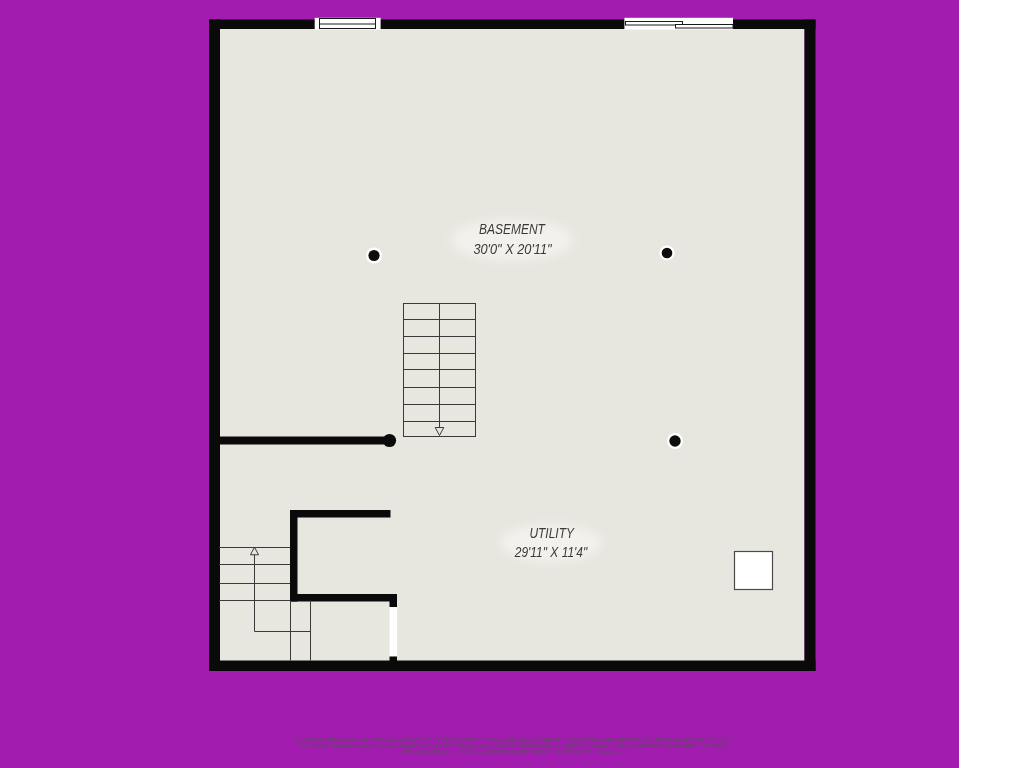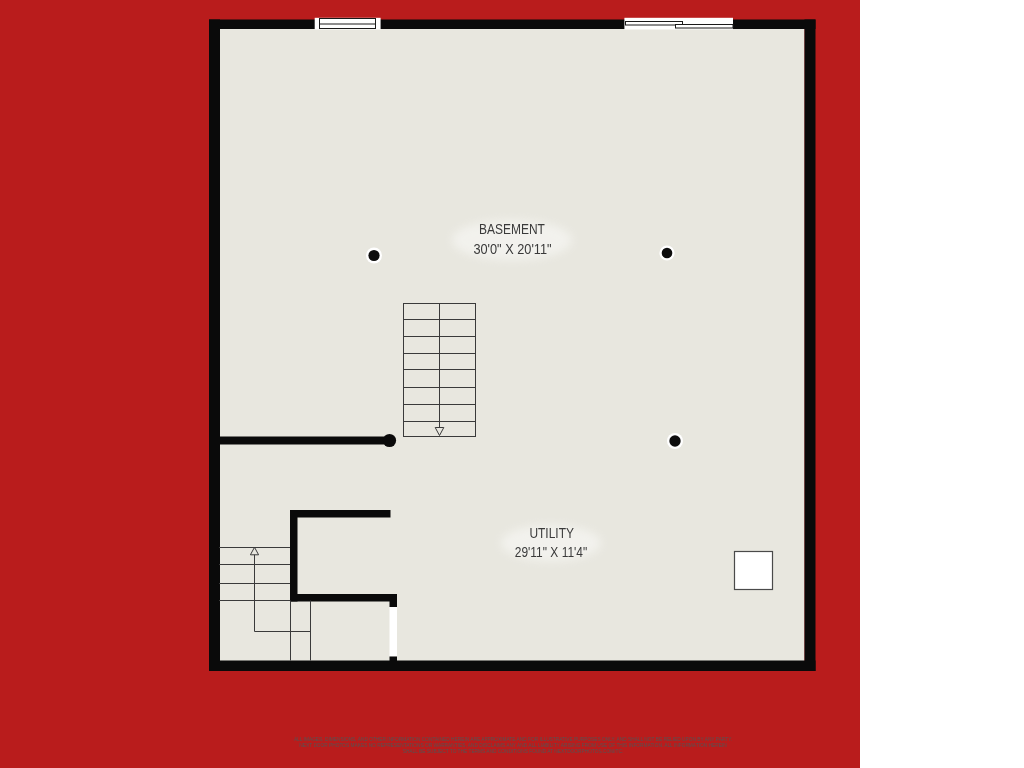--- a/index.html
+++ b/index.html
@@ -1,17 +1,17 @@
 <!DOCTYPE html>
 <html><head>
 <meta charset="utf-8">
 <style>
   html,body{margin:0;padding:0;background:#ffffff;}
-  .page{position:relative;width:860px;height:768px;background:#b91c1c;overflow:hidden;
-        font-family:"Liberation Sans", sans-serif;}
+  .page{position:relative;width:959px;height:768px;background:#a21caf;overflow:hidden;
+        font-family:"Liberation Sans", sans-serif;font-style:italic;}
   svg{position:absolute;left:0;top:0;}
   text{font-family:"Liberation Sans", sans-serif;}
 </style>
 </head>
 <body>
 <div class="page">
 <svg width="1024" height="768" viewBox="0 0 1024 768">
 
   <rect x="220" y="29" width="584.5" height="632" fill="#e8e7df"></rect>
 

